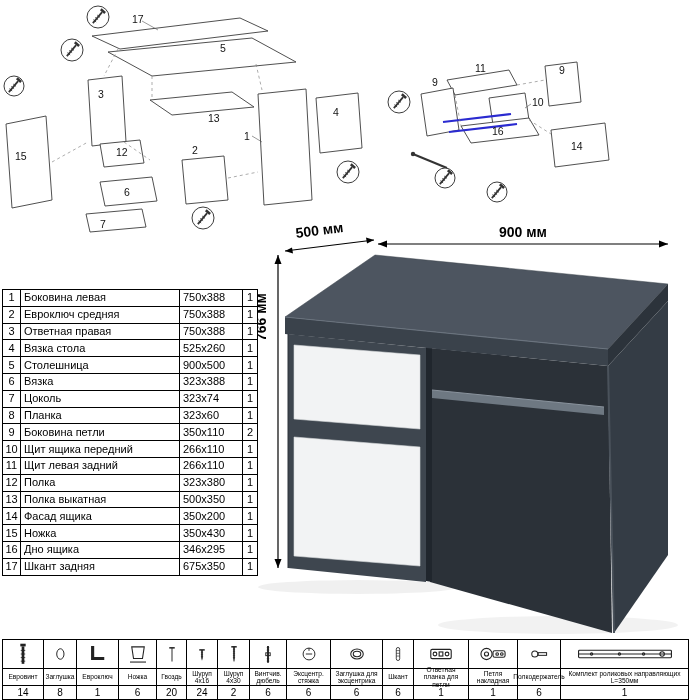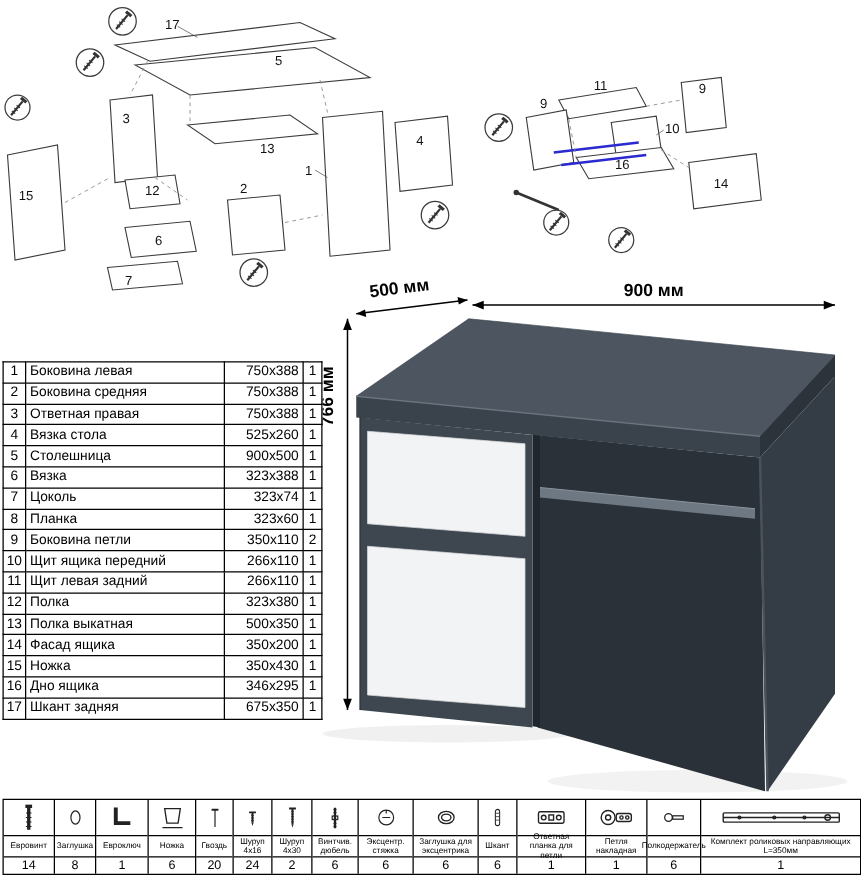--- a/index.html
+++ b/index.html
@@ -16,21 +16,21 @@
   
   .dim{font:bold 14px "Liberation Sans",sans-serif;fill:#000;}
   .dimline{stroke:#000;stroke-width:1.2;}
 
   
   .parts-table{position:absolute;left:2px;top:289px;border-collapse:collapse;background:#fff;}
   .parts-table td{border:1px solid #000;font-size:11px;line-height:15px;height:15.8px;
                   padding:0 3px;white-space:nowrap;}
   .parts-table td.c-num{width:13px;text-align:center;padding:0 2px;}
   .parts-table td.c-name{width:152px;}
-  .parts-table td.c-size{width:56px;text-align:right;}
+  .parts-table td.c-size{width:56px;text-align:left;}
   .parts-table td.c-qty{width:10px;text-align:center;padding:0 2px;}
 
   
   .hw-title{position:absolute;left:0;top:620px;width:592px;text-align:center;
             font-family:"Liberation Serif",serif;font-size:14px;}
   .hw-table{position:absolute;left:2px;top:639px;display:flex;border:1px solid #000;background:#fff;}
   .hw-cell{border-right:1px solid #000;display:flex;flex-direction:column;box-sizing:border-box;}
   .hw-cell:last-child{border-right:none;}
   .hw-icon{height:28px;display:flex;align-items:center;justify-content:center;
            border-bottom:1px solid #000;overflow:hidden;}
@@ -197,21 +197,21 @@
   <table class="parts-table">
     <tbody>
       <tr>
           <td class="c-num">1</td>
           <td class="c-name">Боковина левая</td>
           <td class="c-size">750x388</td>
           <td class="c-qty">1</td>
         </tr>
       <tr>
           <td class="c-num">2</td>
-          <td class="c-name">Боковина средняя</td>
+          <td class="c-name">Евроключ средняя</td>
           <td class="c-size">750x388</td>
           <td class="c-qty">1</td>
         </tr>
       <tr>
           <td class="c-num">3</td>
           <td class="c-name">Ответная правая</td>
           <td class="c-size">750x388</td>
           <td class="c-qty">1</td>
         </tr>
       <tr>

